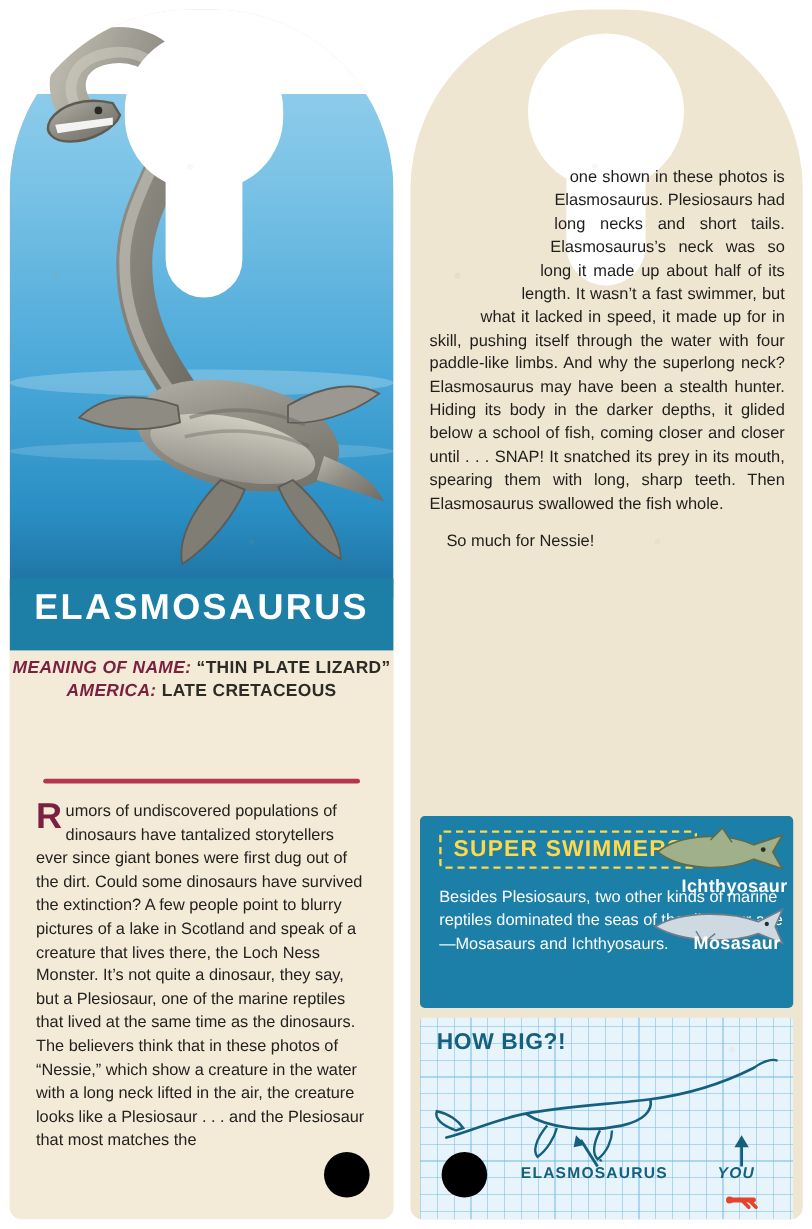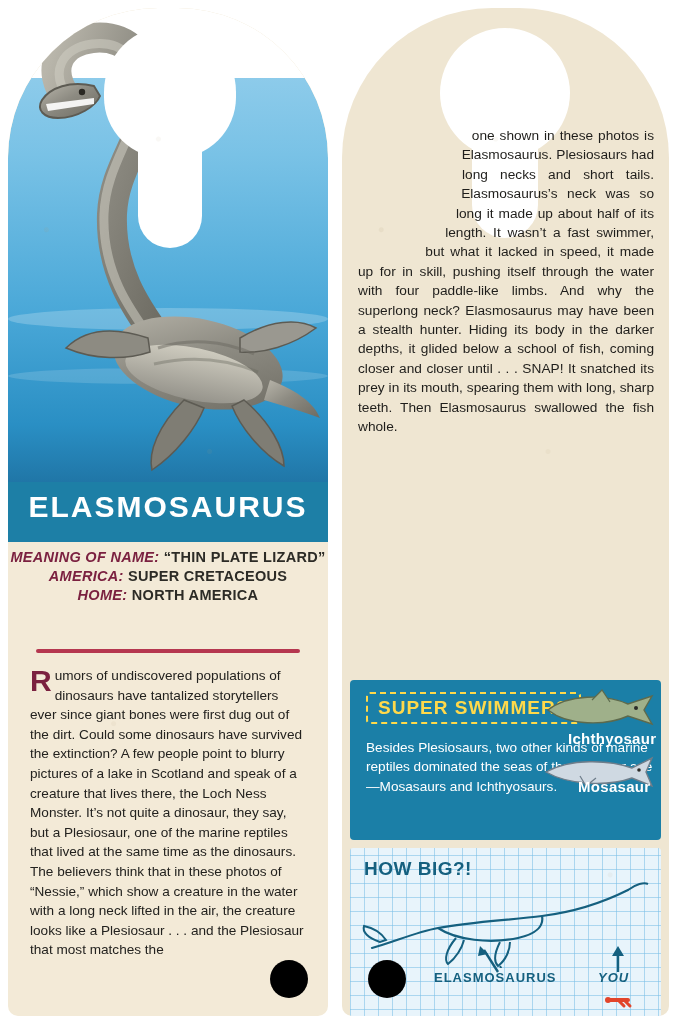--- a/index.html
+++ b/index.html
@@ -80,21 +80,21 @@
     position:absolute;left:98px;top:20px;width:130px;height:130px;border-radius:50%;
     background:#ffffff;
   }
   #right-hole-slot{
     position:absolute;left:130px;top:110px;width:66px;height:120px;background:#ffffff;border-radius:0 0 34px 34px;
   }
   #right-text{
     position:absolute;left:16px;top:118px;width:296px;color:#1f1e1b;
     font-size:13.7px;line-height:19.4px;text-align:justify;
   }
-  #right-text p{margin:0 0 0 0;text-indent:14px;}
+  #right-text p{margin:12px 0 0 0;text-indent:14px;}
   #right-text .wrapcol{
     float:left;width:200px;height:148px;shape-outside:circle(86px at 18px 46px);
   }
 
   
   #swimmers{
     position:absolute;left:8px;top:672px;width:311px;height:160px;background:#1b7fa7;
     border-radius:4px;
   }
   #swim-title{
@@ -186,44 +186,41 @@
     <div id="title-band"></div>
     <div id="title-text">ELASMOSAURUS</div>
 
     <div id="facts">
       <div class="fact-row">
         <span class="fact-label">MEANING OF NAME:</span>
         <span>“THIN PLATE LIZARD”</span>
       </div>
       <div class="fact-row">
         <span class="fact-label">AMERICA:</span>
-        <span>SUPER CRETACEOUS</span>
-      </div>
-      <div class="fact-row">
-        <span class="fact-label">HOME:</span>
-        <span>NORTH AMERICA</span>
+        <span>LATE CRETACEOUS</span>
       </div>
     </div>
     <div id="facts-rule"></div>
 
     <div id="left-body">
       <span id="dropcap">R</span><span>umors of undiscovered populations of dinosaurs have tantalized storytellers ever since giant bones were first dug out of the dirt. Could some dinosaurs have survived the extinction? A few people point to blurry pictures of a lake in Scotland and speak of a creature that lives there, the Loch Ness Monster. It’s not quite a dinosaur, they say, but a Plesiosaur, one of the marine reptiles that lived at the same time as the dinosaurs. The believers think that in these photos of “Nessie,” which show a creature in the water with a long neck lifted in the air, the creature looks like a Plesiosaur . . . and the Plesiosaur that most matches the</span>
     </div>
 
     <div class="speckles"></div>
   </div>
 
   <div class="panel" id="right-panel">
 
     <div id="right-hole"></div>
     <div id="right-hole-slot"></div>
 
     <div id="right-text">
       <div class="wrapcol"></div>
       <p>one shown in these photos is Elasmosaurus. Plesiosaurs had long necks and short tails. Elasmosaurus’s neck was so long it made up about half of its length. It wasn’t a fast swimmer, but what it lacked in speed, it made up for in skill, pushing itself through the water with four paddle-like limbs. And why the superlong neck? Elasmosaurus may have been a stealth hunter. Hiding its body in the darker depths, it glided below a school of fish, coming closer and closer until . . . SNAP! It snatched its prey in its mouth, spearing them with long, sharp teeth. Then Elasmosaurus swallowed the fish whole.</p>
+      <p>So much for Nessie!</p>
     </div>
 
     <div id="swimmers">
       <div id="swim-title">SUPER SWIMMERS</div>
       <div id="swim-body">Besides Plesiosaurs, two other kinds of marine reptiles dominated the seas of the dinosaur age—Mosasaurs and Ichthyosaurs.</div>
 
       <svg style="position:absolute;left:190px;top:6px;width:115px;height:46px" viewBox="0 0 115 46">
         <path d="M8 24 C28 8 66 8 88 18 L112 10 L104 24 L112 38 L88 30 C66 40 28 40 8 24 Z" fill="#9fb08a" stroke="#5d6a4d" stroke-width="1.4"></path>
         <path d="M52 14 L62 4 L70 16" fill="#9fb08a" stroke="#5d6a4d" stroke-width="1.2"></path>
         <circle cx="96" cy="22" r="2" fill="#2b2b28"></circle>

